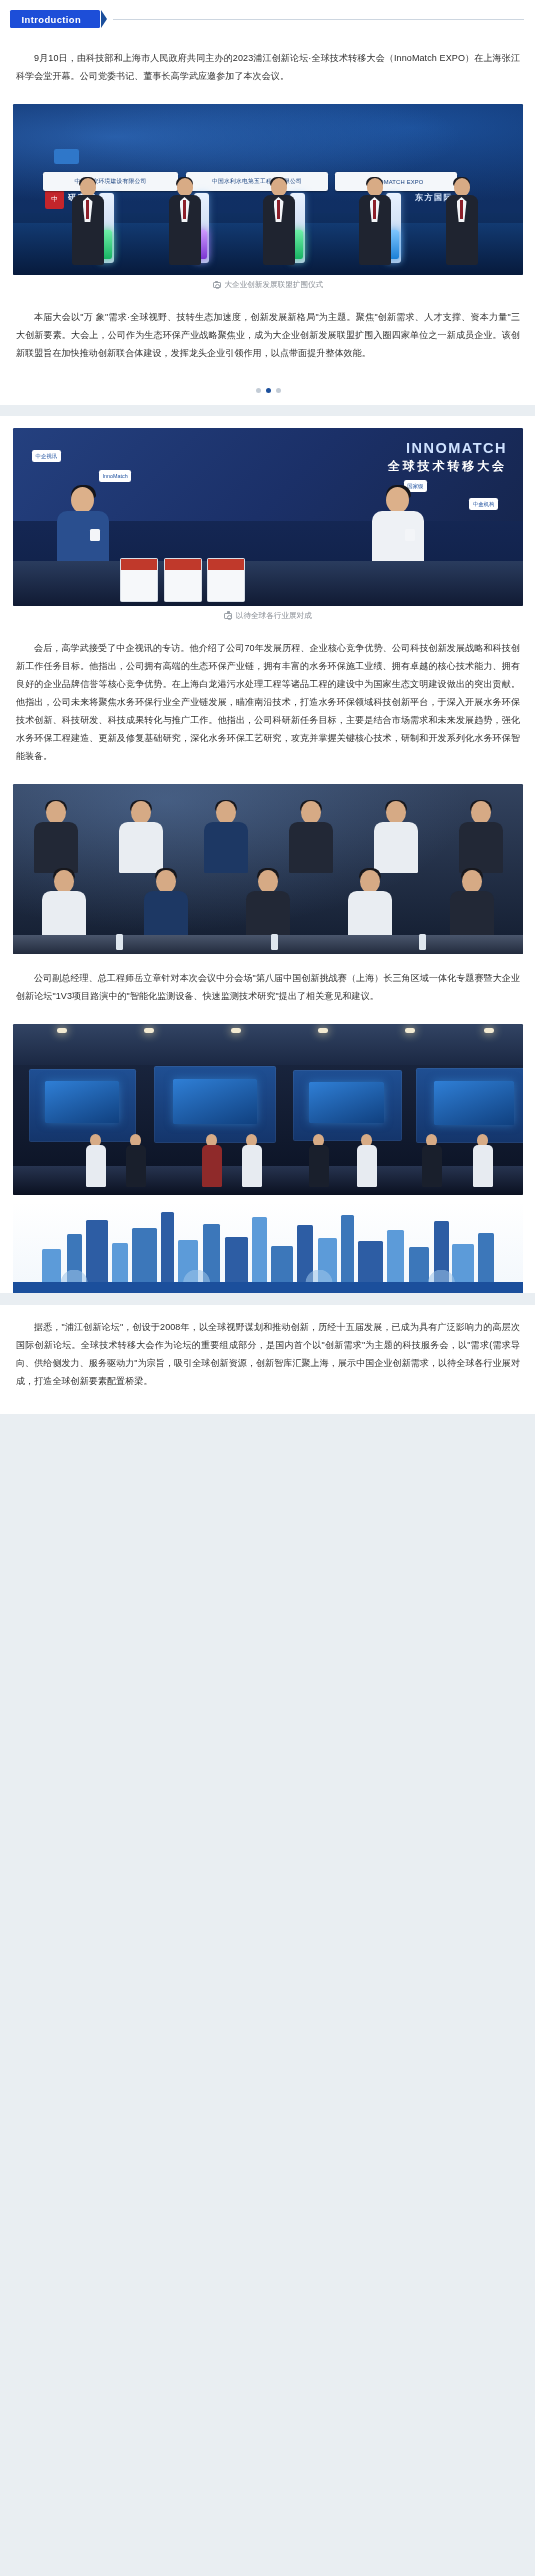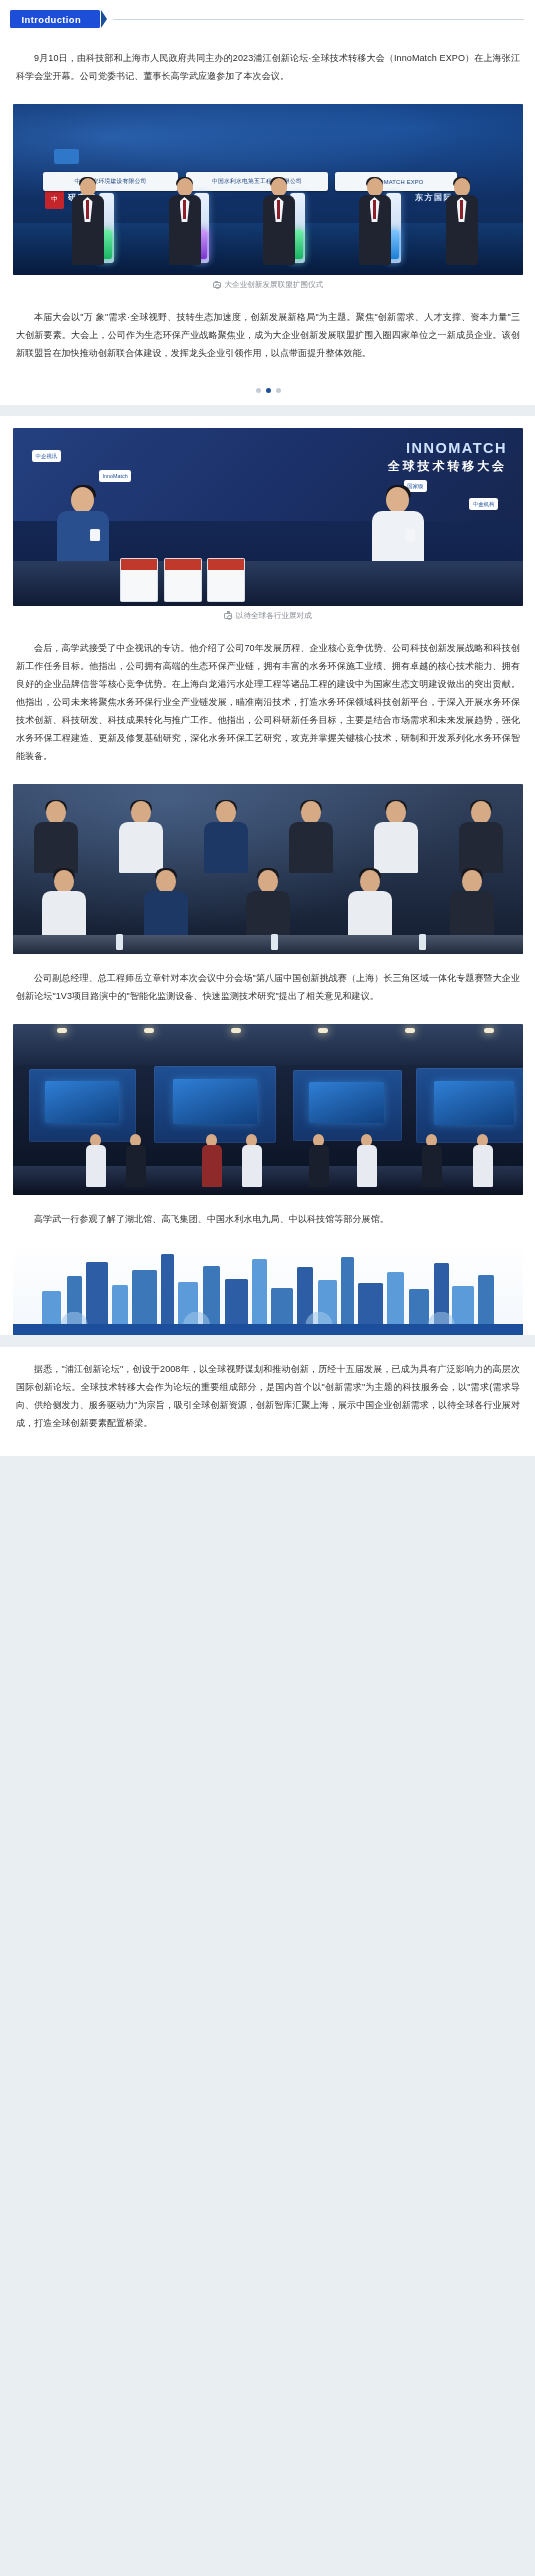--- a/index.html
+++ b/index.html
@@ -543,21 +543,20 @@
             <div class="body"></div>
           </div>
         <div class="ppl w" style="left:457px;">
             <div class="head"></div>
             <div class="body"></div>
           </div>
       </div>
     </div>
   </div>
 
-  <p class="para">高学武一行参观了解了湖北馆、高飞集团、中国水利水电九局、中以科技馆等部分展馆。</p>
 
   <div class="skyline">
     <div class="bld l" style="left:29px;  width:19px; height:33px;"></div>
     <div class="bld" style="left:54px;  width:14.5px; height:48px;"></div>
     <div class="bld d" style="left:73px; width:22px; height:62px;"></div>
     <div class="bld l" style="left:99px; width:16px; height:39px;"></div>
     <div class="bld" style="left:119px; width:25px; height:54px;"></div>
     <div class="bld d" style="left:148px; width:13px; height:70px;"></div>
     <div class="bld l" style="left:165px; width:20px; height:42px;"></div>
     <div class="bld" style="left:190px; width:17.4px; height:58px;"></div>

